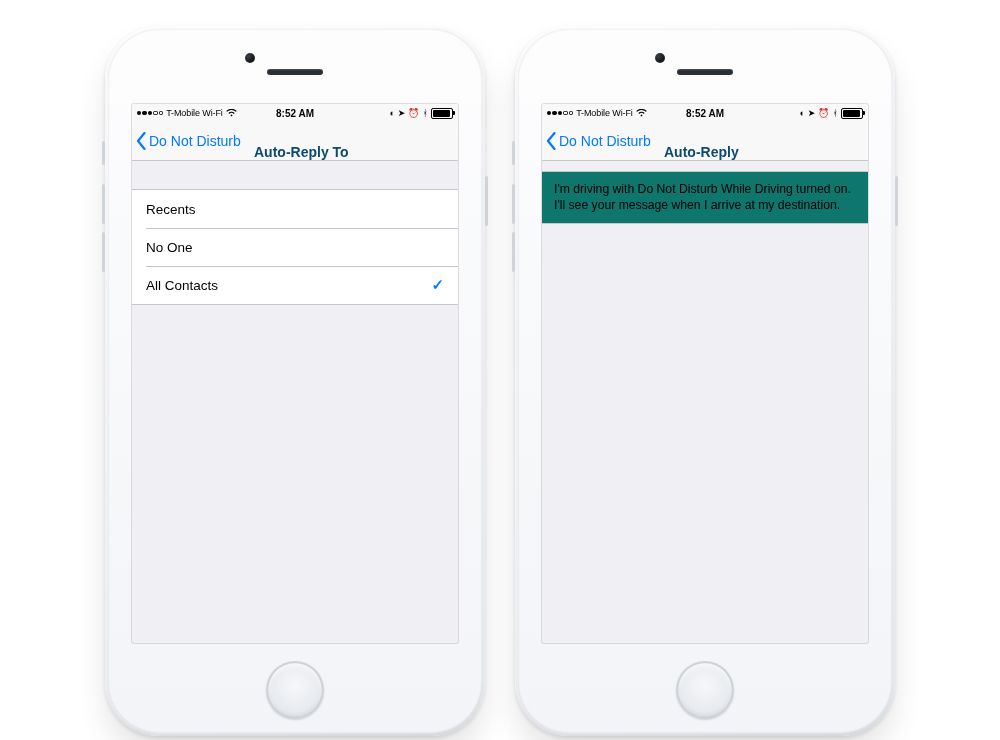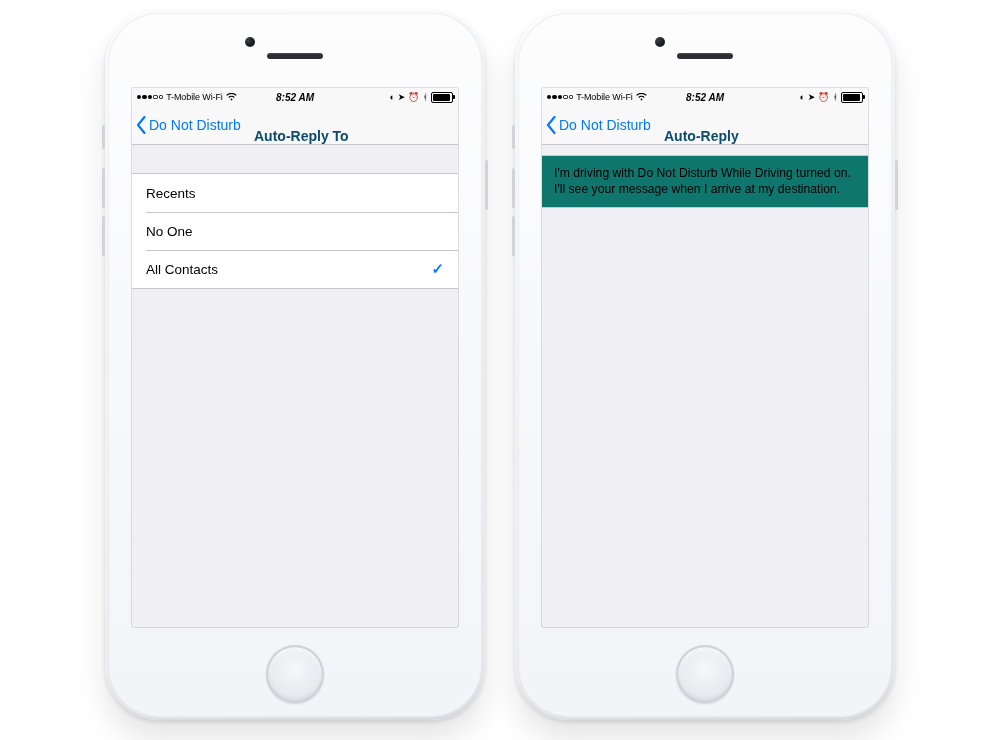--- a/index.html
+++ b/index.html
@@ -13,21 +13,21 @@
   }
   .stage {
     position: relative;
     width: 1000px;
     height: 740px;
   }
   .phone {
     position: absolute;
     width: 380px;
     height: 710px;
-    top: 10px;
+    top: 26px;
     border-radius: 54px;
     background: linear-gradient(135deg, #f7f8fa 0%, #eceef2 50%, #dfe3e8 100%);
     box-shadow:
       0 20px 30px rgba(0,0,0,0.10),
       0 2px 4px rgba(0,0,0,0.12),
       inset 0 2px 3px rgba(255,255,255,0.9),
       inset 0 -2px 2px rgba(0,0,0,0.06);
   }
   .phone.left  { left: 105px; }
   .phone.right { left: 515px; }
@@ -110,21 +110,20 @@
   }
   .wifi svg { display: block; }
 
   .statusbar .sb-center {
     position: absolute;
     left: 0; right: 0;
     text-align: center;
     font-weight: 600;
     font-size: 10px;
     pointer-events: none;
-    font-style: italic;
   }
   .statusbar .sb-right {
     margin-left: auto;
     display: flex;
     align-items: center;
     gap: 3px;
   }
   .sb-right .glyph { font-size: 9px; line-height: 1; }
   .battery {
     width: 20px; height: 9px;

